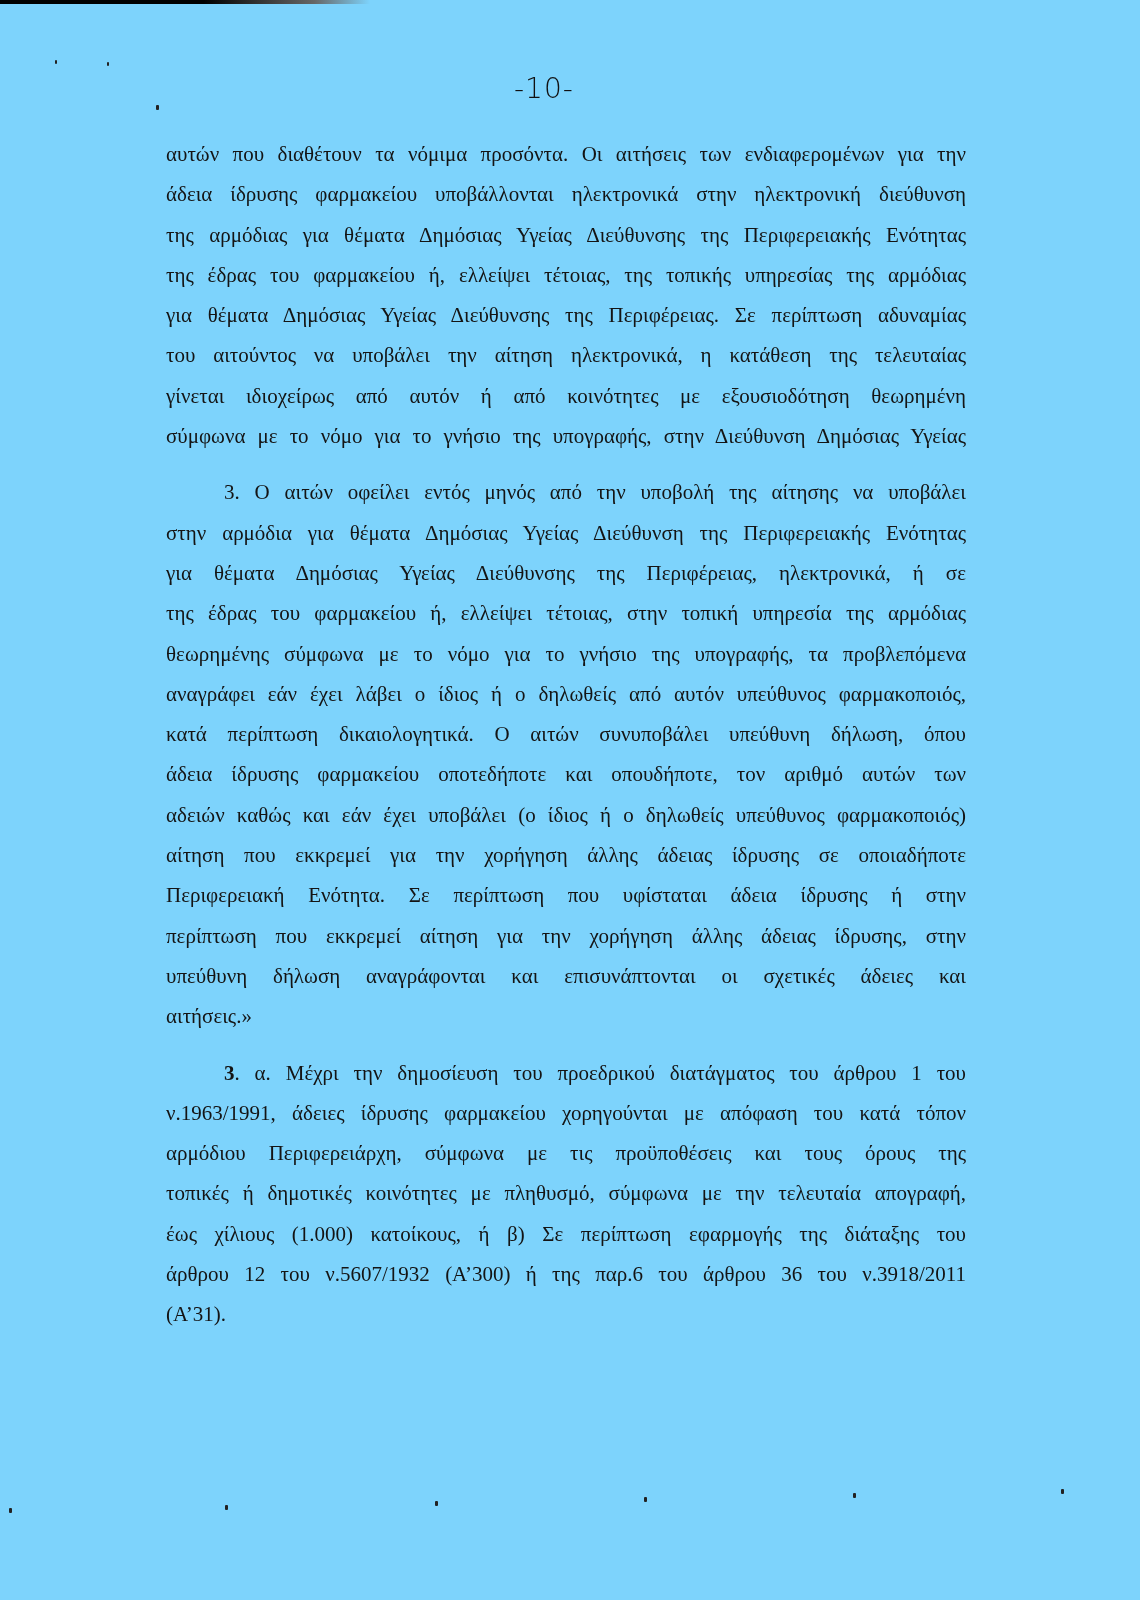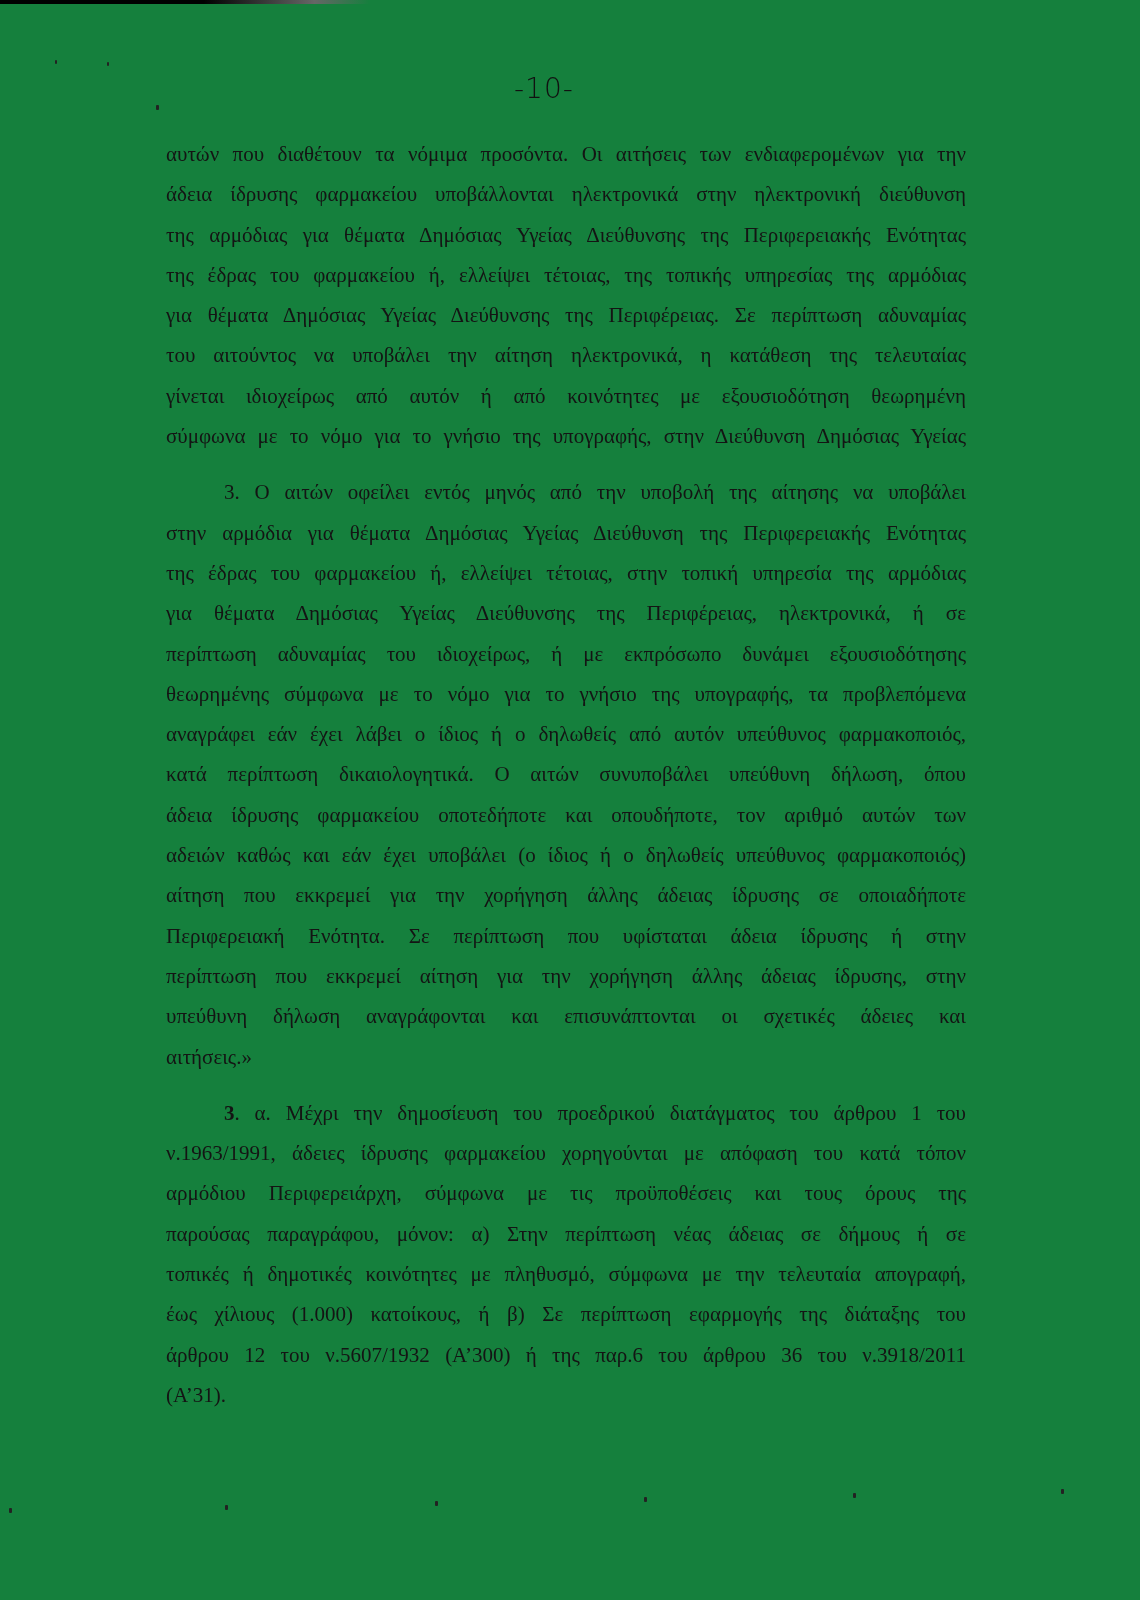--- a/index.html
+++ b/index.html
@@ -1,19 +1,19 @@
 <!DOCTYPE html>
 <html><head>
 <meta charset="utf-8">
 <style>
   html, body { margin: 0; padding: 0; background: #ffffff; }
   body { width: 1140px; height: 1600px; position: relative; overflow: hidden; }
   .page {
     position: absolute; left: 0; top: 0; width: 1140px; height: 1600px;
-    background: #15803d; color: #141414;
+    background: #7dd3fc; color: #141414;
     font-family: "Liberation Serif", "DejaVu Serif", serif;
   }
   .scan-edge {
     position: absolute; left: 0; top: 0; width: 370px; height: 4px;
     background: linear-gradient(to right, #000 0%, #000 55%, #666 85%, rgba(0,0,0,0) 100%);
   }
   .page-number {
     position: absolute; left: 514px; top: 72px;
     font-family: "DejaVu Sans", sans-serif; font-size: 28px; font-weight: 300;
     letter-spacing: 1px; color: #111;
@@ -57,41 +57,39 @@
       <span class="line">του αιτούντος να υποβάλει την αίτηση ηλεκτρονικά, η κατάθεση της τελευταίας</span>
       <span class="line">γίνεται ιδιοχείρως από αυτόν ή από κοινότητες με εξουσιοδότηση θεωρημένη</span>
       <span class="line">σύμφωνα με το νόμο για το γνήσιο της υπογραφής, στην Διεύθυνση Δημόσιας Υγείας</span>
     </div>
 
     <div class="gap"></div>
 
     <div>
       <span class="line indent"><span>3.</span><span> Ο αιτών οφείλει εντός μηνός από την υποβολή της αίτησης να υποβάλει</span></span>
       <span class="line">στην αρμόδια για θέματα Δημόσιας Υγείας Διεύθυνση της Περιφερειακής Ενότητας</span>
+      <span class="line">για θέματα Δημόσιας Υγείας Διεύθυνσης της Περιφέρειας, ηλεκτρονικά, ή σε</span>
       <span class="line">της έδρας του φαρμακείου ή, ελλείψει τέτοιας, στην τοπική υπηρεσία της αρμόδιας</span>
-      <span class="line">για θέματα Δημόσιας Υγείας Διεύθυνσης της Περιφέρειας, ηλεκτρονικά, ή σε</span>
-      <span class="line">περίπτωση αδυναμίας του ιδιοχείρως, ή με εκπρόσωπο δυνάμει εξουσιοδότησης</span>
       <span class="line">θεωρημένης σύμφωνα με το νόμο για το γνήσιο της υπογραφής, τα προβλεπόμενα</span>
       <span class="line">αναγράφει εάν έχει λάβει ο ίδιος ή ο δηλωθείς από αυτόν υπεύθυνος φαρμακοποιός,</span>
       <span class="line">κατά περίπτωση δικαιολογητικά. Ο αιτών συνυποβάλει  υπεύθυνη δήλωση, όπου</span>
       <span class="line">άδεια ίδρυσης φαρμακείου οποτεδήποτε και οπουδήποτε, τον αριθμό αυτών των</span>
       <span class="line">αδειών καθώς και εάν έχει υποβάλει (ο ίδιος ή ο δηλωθείς υπεύθυνος φαρμακοποιός)</span>
       <span class="line">αίτηση που εκκρεμεί για την χορήγηση άλλης άδειας ίδρυσης σε οποιαδήποτε</span>
       <span class="line">Περιφερειακή Ενότητα. Σε περίπτωση που υφίσταται άδεια ίδρυσης ή στην</span>
       <span class="line">περίπτωση που εκκρεμεί αίτηση για την χορήγηση άλλης άδειας ίδρυσης, στην</span>
       <span class="line">υπεύθυνη δήλωση αναγράφονται και επισυνάπτονται οι σχετικές άδειες και</span>
       <span class="line last">αιτήσεις.»</span>
     </div>
 
     <div class="gap"></div>
 
     <div>
       <span class="line indent"><span class="bold">3</span><span>. α.</span><span> Μέχρι την δημοσίευση του προεδρικού διατάγματος του άρθρου 1 του</span></span>
       <span class="line">ν.1963/1991, άδειες ίδρυσης φαρμακείου χορηγούνται με απόφαση του κατά τόπον</span>
       <span class="line">αρμόδιου Περιφερειάρχη, σύμφωνα με τις προϋποθέσεις και τους όρους της</span>
-      <span class="line">παρούσας παραγράφου, μόνον: α) Στην περίπτωση νέας άδειας σε δήμους ή σε</span>
       <span class="line">τοπικές ή δημοτικές κοινότητες με πληθυσμό, σύμφωνα με την τελευταία απογραφή,</span>
       <span class="line">έως χίλιους (1.000) κατοίκους, ή β) Σε περίπτωση εφαρμογής της διάταξης του</span>
       <span class="line">άρθρου 12 του ν.5607/1932 (Α’300) ή της παρ.6 του άρθρου 36 του ν.3918/2011</span>
       <span class="line last">(Α’31).</span>
     </div>
   </div>
 </div>
 
 </body></html>

